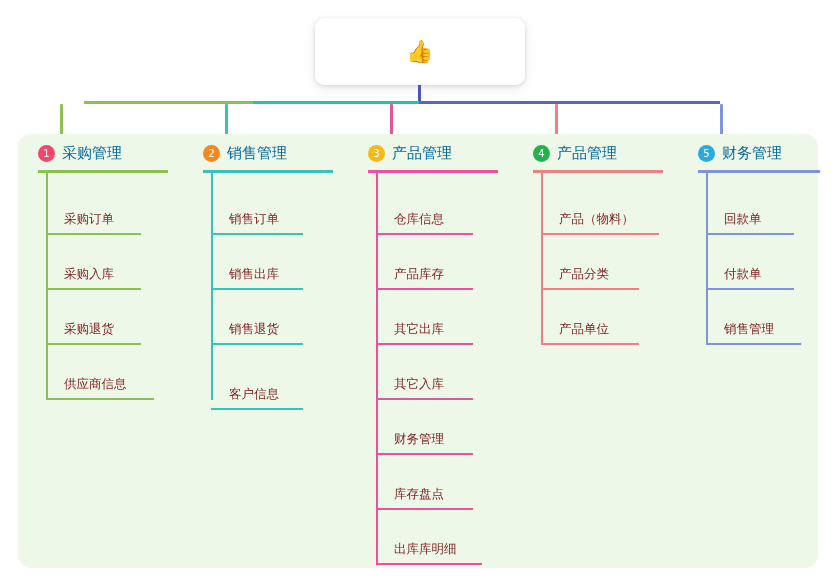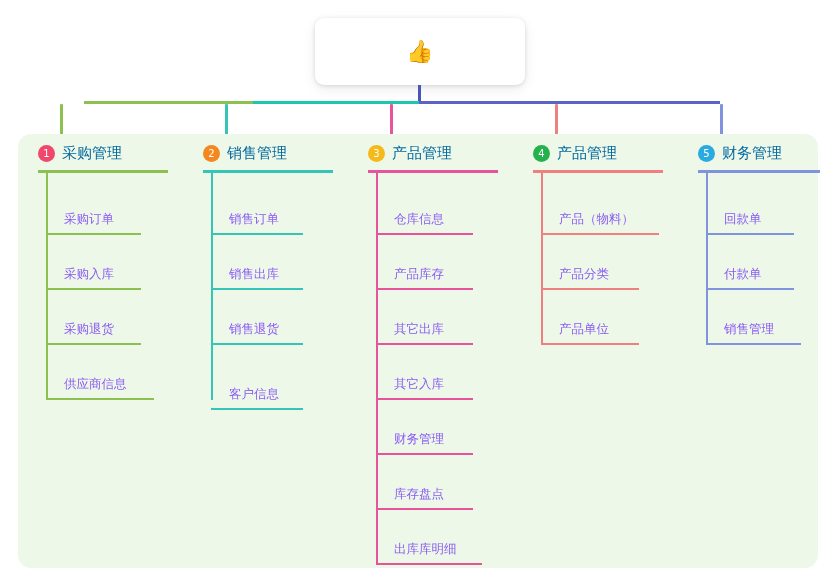--- a/index.html
+++ b/index.html
@@ -61,21 +61,21 @@
     flex:0 0 auto;
   }
   .col-title{font-size:15px;color:#0369a1;}
   .head-rule{position:absolute;left:0;top:36px;height:3px;}
 
   .spine{position:absolute;top:39px;width:2px;}
 
   .item{position:absolute;left:0;}
   .item-label{
     position:absolute;left:26px;bottom:7px;
-    font-size:12.5px;color:#8b5cf6;white-space:nowrap;
+    font-size:12.5px;color:#7f1d1d;white-space:nowrap;
   }
   .item-rule{position:absolute;left:8px;bottom:0;height:2px;}
 </style>
 </head>
 <body>
 
 <div id="stage">
 
   <div class="title-card">
     <div class="title-inner">

